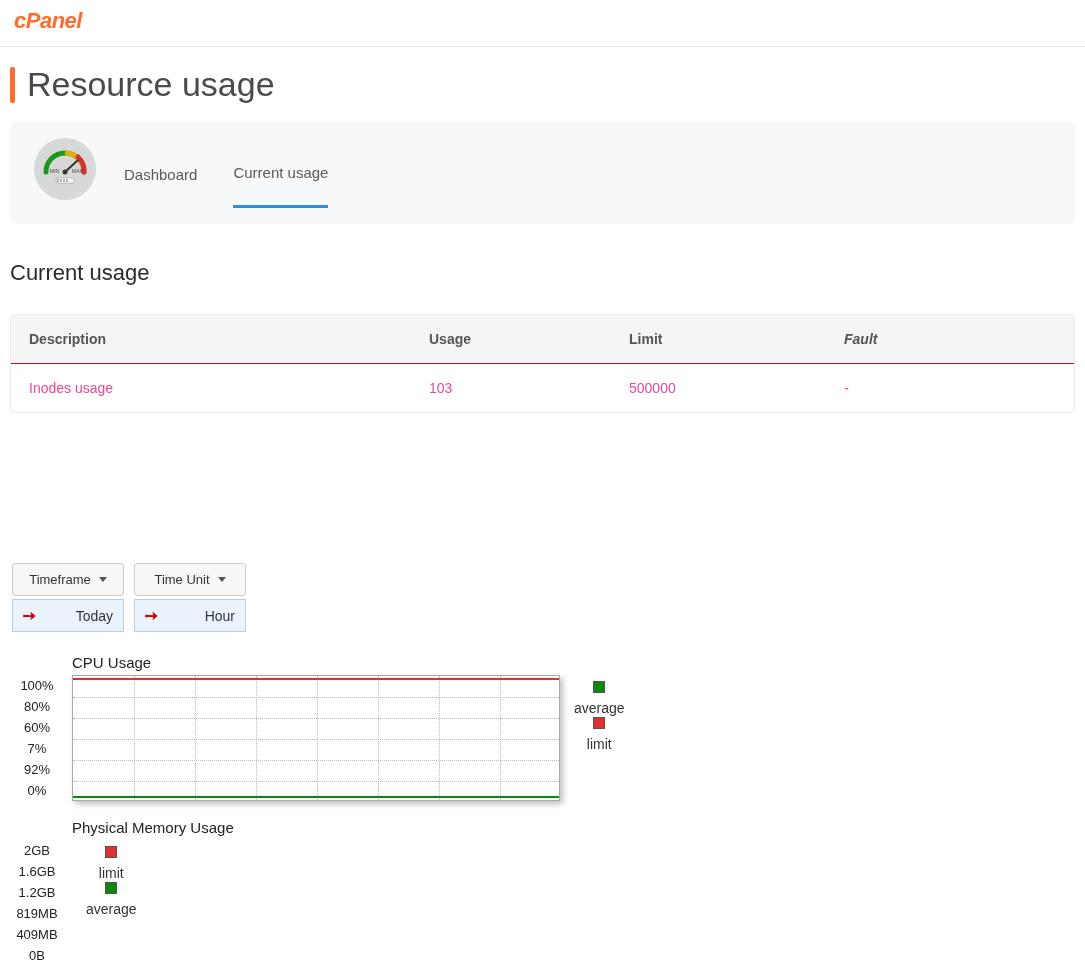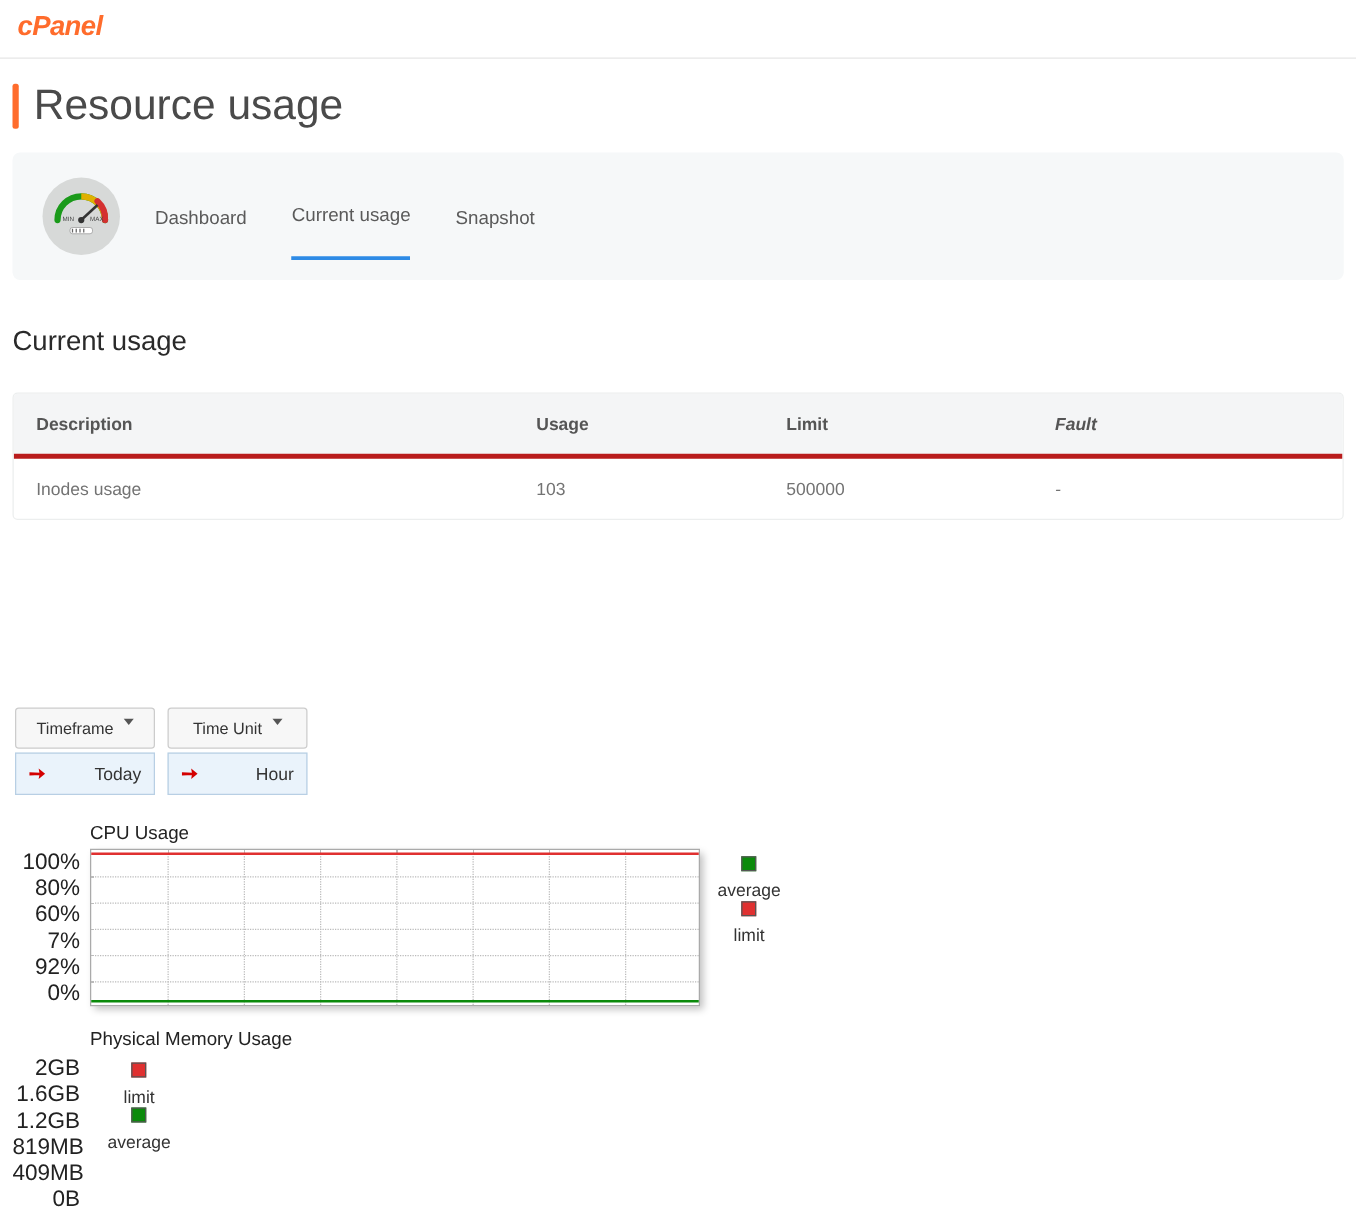--- a/index.html
+++ b/index.html
@@ -3,44 +3,44 @@
 <meta charset="utf-8">
 <style>
 * { margin: 0; padding: 0; box-sizing: border-box; }
 body { font-family: -apple-system, BlinkMacSystemFont, "Segoe UI", Helvetica, Arial, sans-serif; color: #333; background: #fff; }
 .topbar { padding: 8px 14px 12px; border-bottom: 1px solid #e6e6e6; }
 .logo { font-weight: 700; font-style: italic; font-size: 22px; color: #ff6c2c; letter-spacing: -0.5px; }
 .page { padding: 10px 10px 40px; }
 .title-wrap { display: flex; align-items: center; gap: 12px; margin: 8px 0 18px; }
 .title-accent { width: 5px; height: 36px; background: #ff6c2c; border-radius: 2px; }
 .page-title { font-size: 34px; font-weight: 400; color: #4a4a4a; }
-.tabbar { background: #f6f8f9; border-radius: 6px; display: flex; align-items: center; gap: 28px; padding: 16px 24px; }
+.tabbar { background: #f6f8f9; border-radius: 6px; display: flex; align-items: flex-start; gap: 28px; padding: 16px 24px; }
 .gauge-icon { width: 62px; height: 62px; border-radius: 50%; background: #d7d9d8; position: relative; overflow: hidden; display: flex; align-items: center; justify-content: center; flex-shrink:0;}
 .gauge-inner svg { display:block; }
 .tabs { display: flex; gap: 36px; align-items: center; }
 .tab { color: #5a5a5a; font-size: 15px; padding: 26px 0 24px; cursor: pointer; position: relative; }
 .tab.active { border-bottom: 3px solid #2e8be6; }
 .section-title { font-size: 22px; font-weight: 400; margin: 36px 0 28px 0; color: #2a2a2a; }
 .table { width: 100%; border: 1px solid #eceeee; border-radius: 4px; overflow: hidden; }
 .thead { background: #f4f5f6; display: flex; padding: 16px 18px; font-weight: 600; color: #555; font-size: 14px; }
-.tbody-row { display: flex; padding: 16px 18px; font-size: 14px; color: #737373; border-top: 4px solid #b91c1c; }
+.tbody-row { display: flex; padding: 16px 18px; font-size: 14px; color: #ec4899; border-top: 1px solid #b91c1c; }
 .col-desc { flex: 0 0 400px; }
 .col-usage { flex: 0 0 200px; }
 .col-limit { flex: 0 0 215px; }
 .col-fault { flex: 1; font-style: italic; }
 .controls { margin-top: 150px; margin-left: 2px; }
 .control-row { display: flex; gap: 10px; margin-bottom: 3px;}
-.dropdown-btn { border: 1px solid #ccc; border-radius: 3px; background: #f7f7f7; padding: 8px 14px; font-size: 13px; cursor: pointer; display: inline-flex; gap: 8px; width: 112px; justify-content: center; color:#333;}
+.dropdown-btn { border: 1px solid #ccc; border-radius: 3px; background: #f7f7f7; padding: 8px 14px; font-size: 13px; cursor: pointer; display: inline-flex; align-items: center; gap: 8px; width: 112px; justify-content: center; color:#333;}
 .caret { width: 0; height: 0; border-left: 4px solid transparent; border-right: 4px solid transparent; border-top: 5px solid #555; }
 .value-box { border: 1px solid #b8cfe4; background: #eaf3fb; width: 112px; padding: 6px 10px; font-size: 14px; display: flex; align-items: center; gap: 6px; }
 .red-arrow { color: #d40000; font-size: 16px; transform: rotate(45deg); display:inline-block; font-weight:bold;}
 .value-text { flex:1; text-align:right; }
 .charts { margin-top: 22px; }
 .chart-block { display: flex; align-items: flex-start; margin-bottom: 18px; }
-.yaxis { width: 62px; text-align: right; padding-right: 8px; font-size: 18px; color: #222; }
+.yaxis { width: 62px; text-align: center; padding-right: 8px; font-size: 13px; color: #222; }
 .yaxis div { height: 21px; line-height: 21px; }
 .chart-title { font-size: 15px; margin-left: 62px; margin-bottom: 4px; color: #222; }
 .chart-body { position: relative; width: 488px; height: 126px; border: 1px solid #aaa; box-shadow: 3px 3px 6px rgba(0,0,0,0.25); background: #fff; }
 .grid-v { position:absolute; top:0; bottom:0; border-left:1px dotted #bbb; }
 .grid-h { position:absolute; left:0; right:0; border-top:1px dotted #bbb; }
 .limit-line { position:absolute; left:0; right:0; top:2px; border-top:2px solid #e03030; }
 .avg-line { position:absolute; left:0; right:0; bottom:2px; border-top:2px solid #0a8a0a; }
 .no-activity { position:absolute; top:25px; left:0; right:0; text-align:center; font-size:14px; color:#222; }
 .legend { margin-left: 14px; font-size: 14px; padding-top: 6px;}
 .legend-item { display:flex; align-items:center; gap:6px; line-height:18px;flex-direction:column;}
@@ -77,21 +77,20 @@
           <line x1="20" y1="37" x2="20" y2="40" stroke="#666" stroke-width="1"></line>
           <line x1="23" y1="37" x2="23" y2="40" stroke="#666" stroke-width="1"></line>
           <line x1="26" y1="37" x2="26" y2="40" stroke="#666" stroke-width="1"></line>
           <line x1="29" y1="37" x2="29" y2="40" stroke="#666" stroke-width="1"></line>
         </svg>
       </div>
     </div>
     <div class="tabs">
       <div class="tab">Dashboard</div>
       <div class="tab active">Current usage</div>
-      <div class="tab">Snapshot</div>
     </div>
   </div>
 
   <h2 class="section-title">Current usage</h2>
 
   <div class="table">
     <div class="thead">
       <div class="col-desc">Description</div>
       <div class="col-usage">Usage</div>
       <div class="col-limit">Limit</div>

